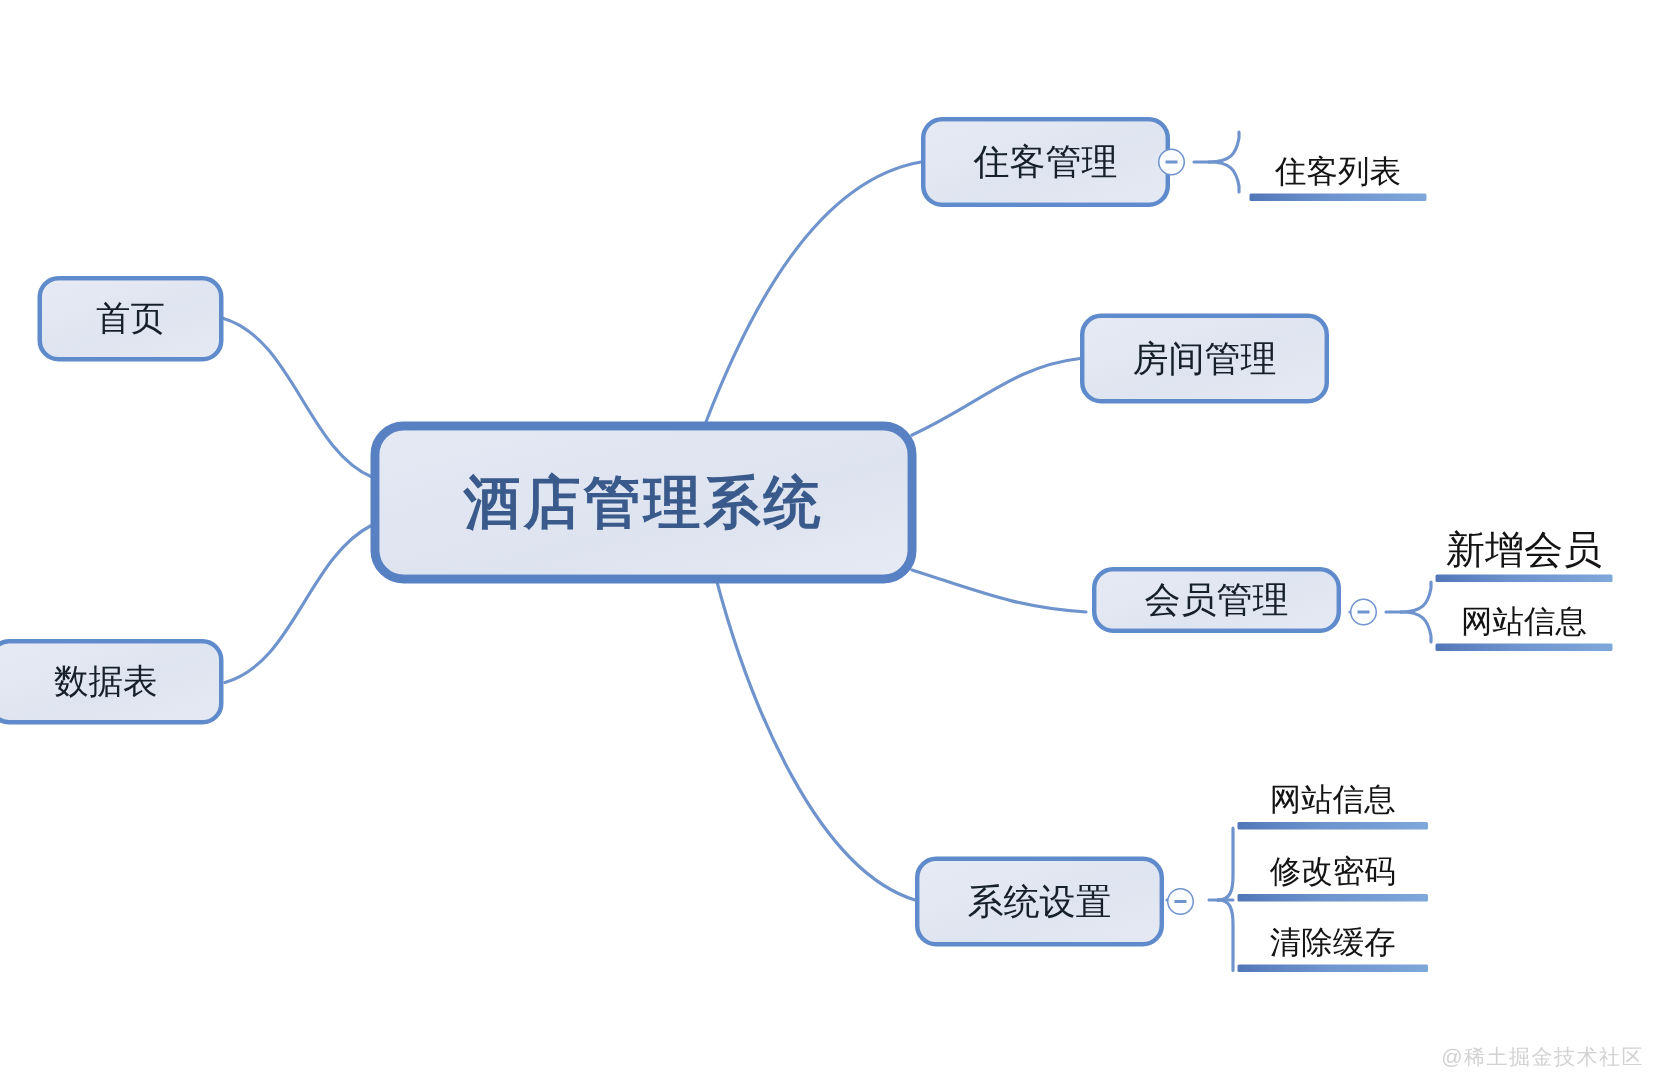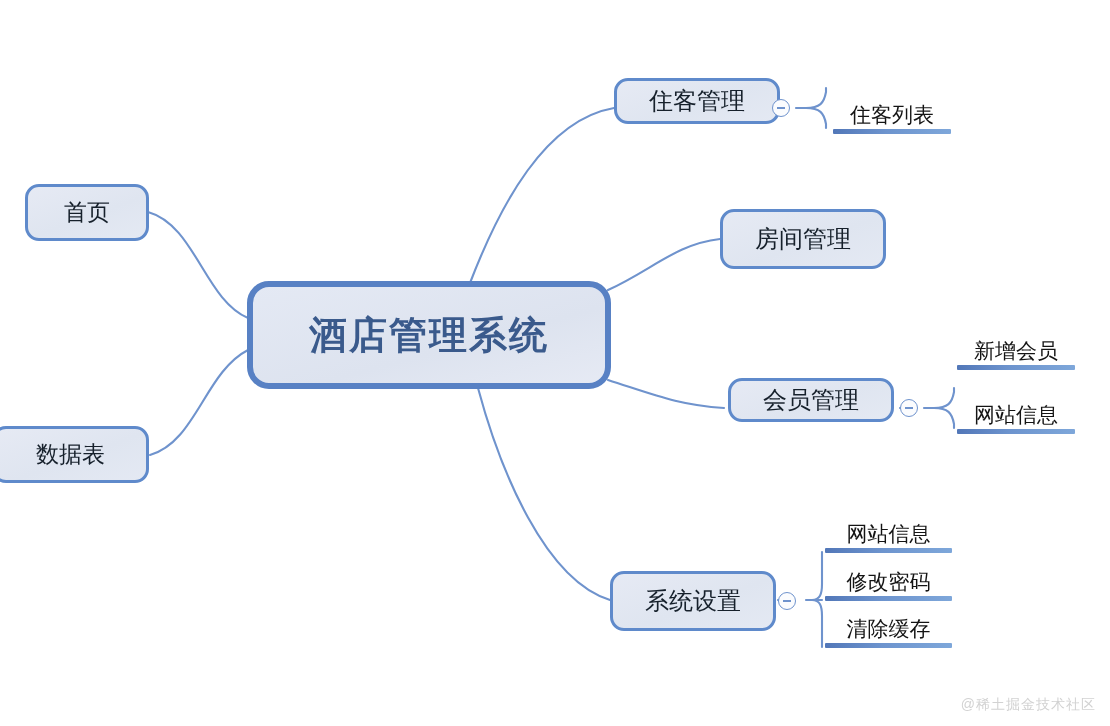--- a/index.html
+++ b/index.html
@@ -145,41 +145,41 @@
   </div>
 
   <div class="node" style="left:25px; top:184px; width:124px; height:57px; font-size:23px;">
     <span>首页</span>
   </div>
 
   <div class="node" style="left:-8px; top:426px; width:157px; height:57px; font-size:23px;">
     <span>数据表</span>
   </div>
 
-  <div class="node" style="left:614px; top:78px; width:166px; height:46px; font-size:24px;">
+  <div class="node" style="left:614px; top:78px; width:166px; height:60px; font-size:24px;">
     <span>住客管理</span>
   </div>
   <div class="toggle" style="left:772px; top:99px;"></div>
 
 
   <div class="leaf" style="left:833px; top:88px; width:118px; height:46px; font-size:21px;">
     <span class="leaf-text">住客列表</span>
     <span class="leaf-bar"></span>
   </div>
 
   <div class="node" style="left:720px; top:209px; width:166px; height:60px; font-size:24px;">
     <span>房间管理</span>
   </div>
 
   <div class="node" style="left:728px; top:378px; width:166px; height:44px; font-size:24px;">
     <span>会员管理</span>
   </div>
   <div class="toggle" style="left:900px; top:399px;"></div>
 
-  <div class="leaf" style="left:957px; top:324px; width:118px; height:46px; font-size:21px;justify-content:flex-end;">
+  <div class="leaf" style="left:957px; top:342px; width:118px; height:46px; font-size:26px;justify-content:flex-end;">
     <span class="leaf-text">新增会员</span>
     <span class="leaf-bar"></span>
   </div>
 
   <div class="leaf" style="left:957px; top:388px; width:118px; height:46px; font-size:21px;">
     <span class="leaf-text">网站信息</span>
     <span class="leaf-bar"></span>
   </div>
 
   <div class="node" style="left:610px; top:571px; width:166px; height:60px; font-size:24px;">

